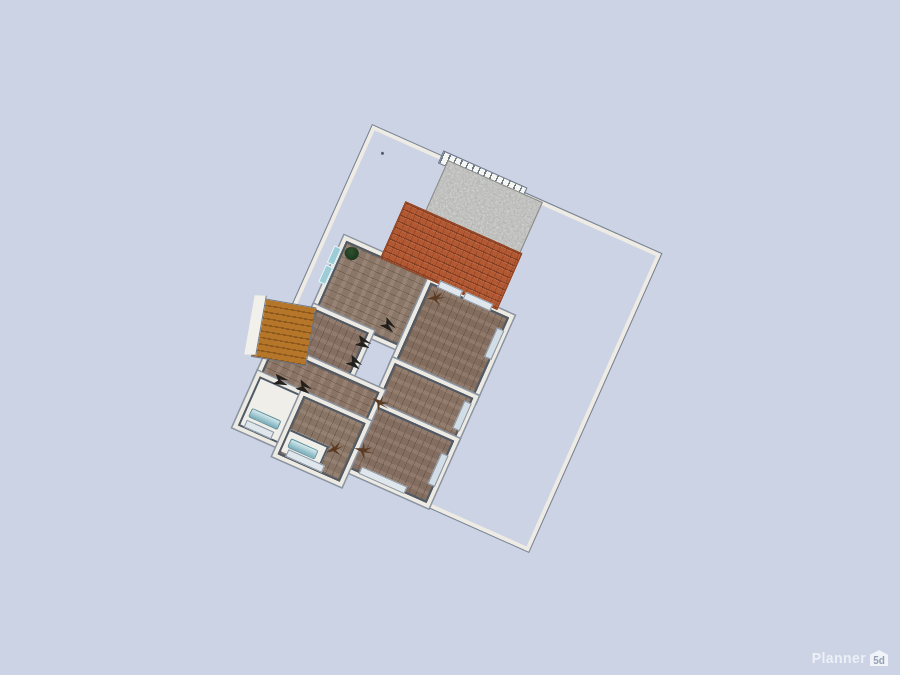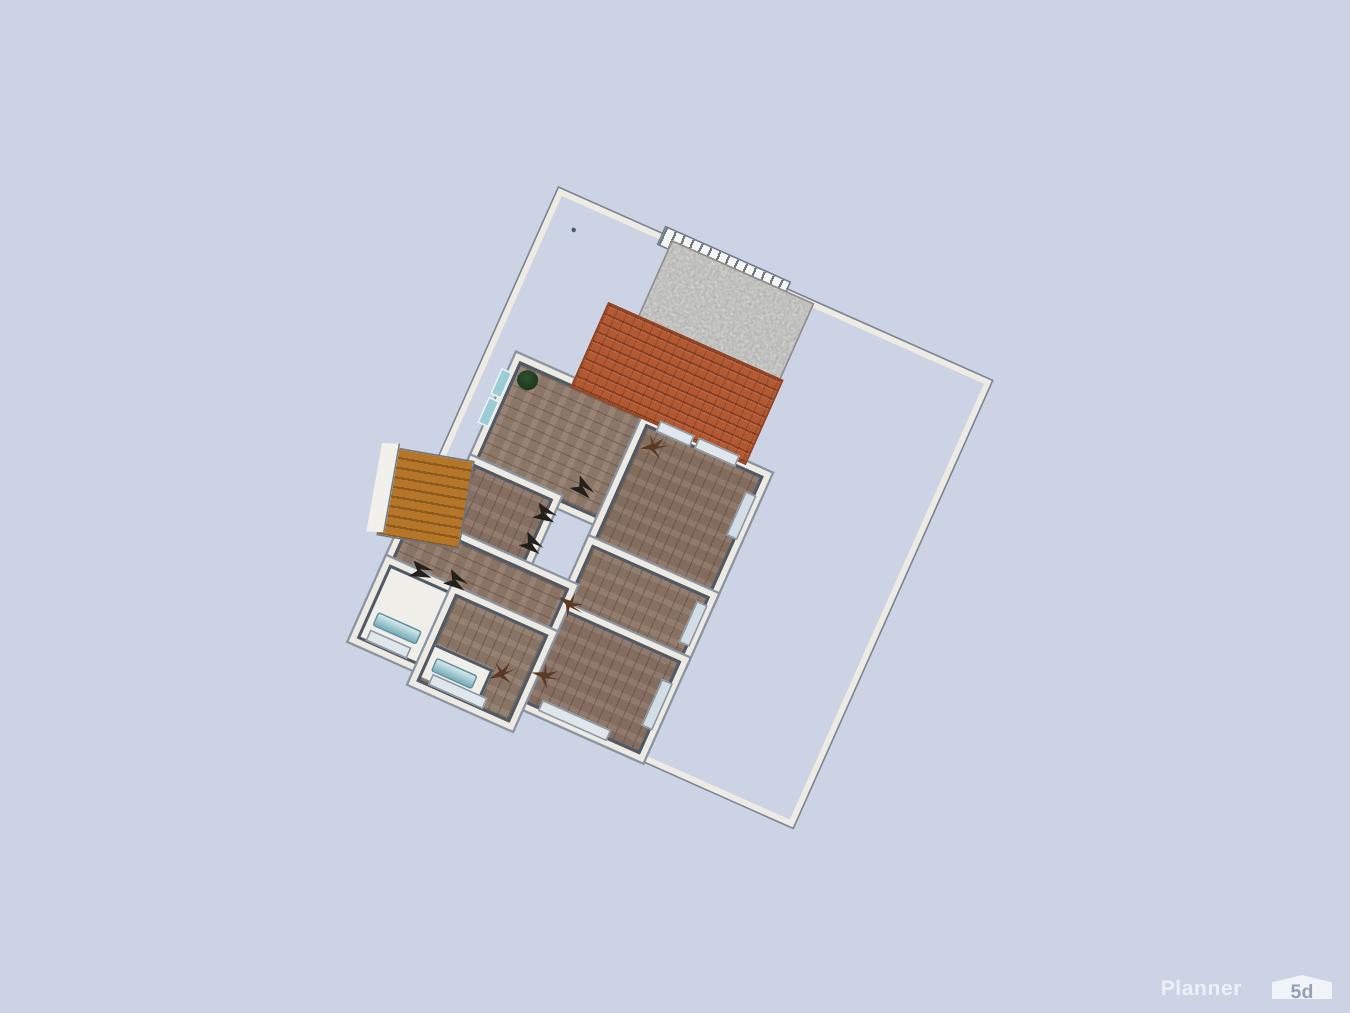--- a/index.html
+++ b/index.html
@@ -59,26 +59,26 @@
         clip-path:polygon(0 0,100% 28%,38% 42%,100% 72%,0 100%,30% 55%);}
   .fixture{height:8px;background:linear-gradient(#d5e9ec,#79aebc);z-index:7;
            border:1px solid #5d8f9c;border-radius:2px;}
   .winv{width:6px;background:#9ccdd6;border:1px solid #f2f6f7;z-index:7;}
   .wins{height:6px;background:#dfe7ec;border:1px solid #8b95a2;z-index:7;}
   .winr{width:6px;background:#d3dde5;border:1px solid #8b95a2;z-index:7;}
   .dot{left:20px;top:21px;width:3px;height:3px;border-radius:50%;background:#4e5a68;}
 
   
   .watermark{position:absolute;right:12px;bottom:9px;display:flex;align-items:center;
-             gap:20px;z-index:20;}
+             gap:4px;z-index:20;}
   .wm-text{font-size:14px;font-weight:600;letter-spacing:0.4px;color:rgba(244,246,250,0.82);}
-  .wm-badge{width:40px;height:16px;background:rgba(245,247,250,0.88);
+  .wm-badge{width:18px;height:16px;background:rgba(245,247,250,0.88);
             clip-path:polygon(50% 0,100% 30%,100% 100%,0 100%,0 30%);
             display:flex;align-items:flex-end;justify-content:center;
-            font-size:13px;font-weight:bold;color:#95a0b4;line-height:11px;}
+            font-size:10px;font-weight:bold;color:#95a0b4;line-height:11px;}
 </style>
 </head>
 <body>
 
 <div class="viewport">
   <div class="rotor">
 
     <div class="abs lot"></div>
     <div class="abs dot"></div>
 

